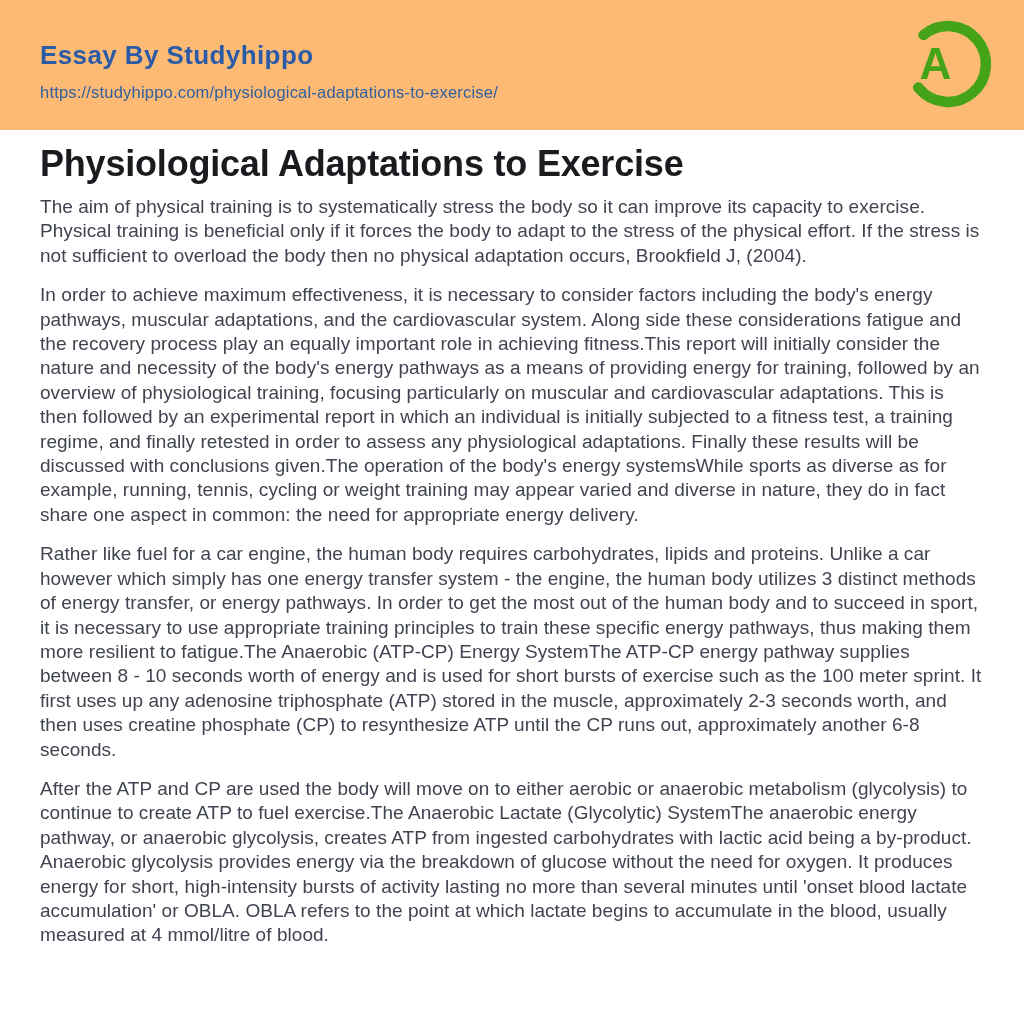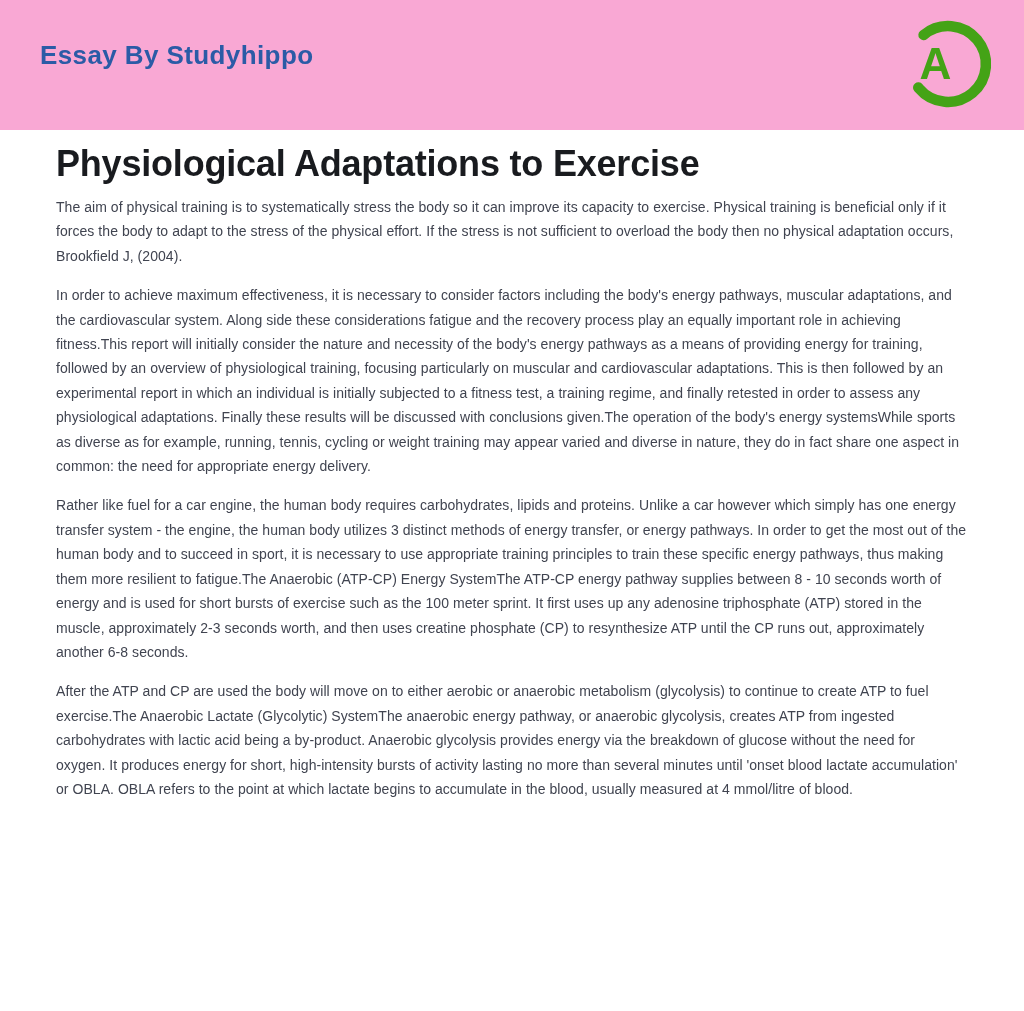--- a/index.html
+++ b/index.html
@@ -11,21 +11,21 @@
   body {
     height: 1011px;
     position: relative;
     overflow: hidden;
   }
   
   .site-header {
     position: relative;
     width: 1024px;
     height: 130px;
-    background: #f9a8d4;
+    background: #fdba74;
     padding: 40px 40px 0 40px;
   }
   .site-title {
     color: #2b5ba6;
     font-size: 26px;
     font-weight: 700;
     letter-spacing: 0.4px;
     line-height: 30px;
     display: block;
   }
@@ -41,44 +41,45 @@
   }
   .logo {
     position: absolute;
     top: 16px;
     right: 28px;
     width: 96px;
     height: 96px;
   }
   
   .article {
-    padding: 0 56px;
+    padding: 0 40px;
   }
   .article-title {
     margin-top: 12px;
     margin-bottom: 9px;
     font-size: 36px;
     line-height: 44px;
     font-weight: 700;
     letter-spacing: -0.2px;
     color: #191b1f;
   }
   .article p {
-    font-size: 14px;
+    font-size: 19px;
     line-height: 24.4px;
     color: #404450;
     margin: 0 0 15px 0;
     letter-spacing: 0.05px;
   }
 </style>
 </head>
 <body>
 
 <header class="site-header">
   <span class="site-title">Essay By Studyhippo</span>
+  <a class="site-url">https://studyhippo.com/physiological-adaptations-to-exercise/</a>
 
   <span class="logo">
     <svg width="96" height="96" viewBox="0 0 100 100" aria-hidden="true">
 
       <circle cx="50" cy="50" r="39.5" fill="none" stroke="#44a316" stroke-width="11" stroke-linecap="round" stroke-dasharray="187 61.2" transform="rotate(230 50 50)"></circle>
 
       <text x="37" y="66" text-anchor="middle" font-family="Liberation Sans, sans-serif" font-size="46" font-weight="600" fill="#44a316">A</text>
     </svg>
   </span>
 </header>

